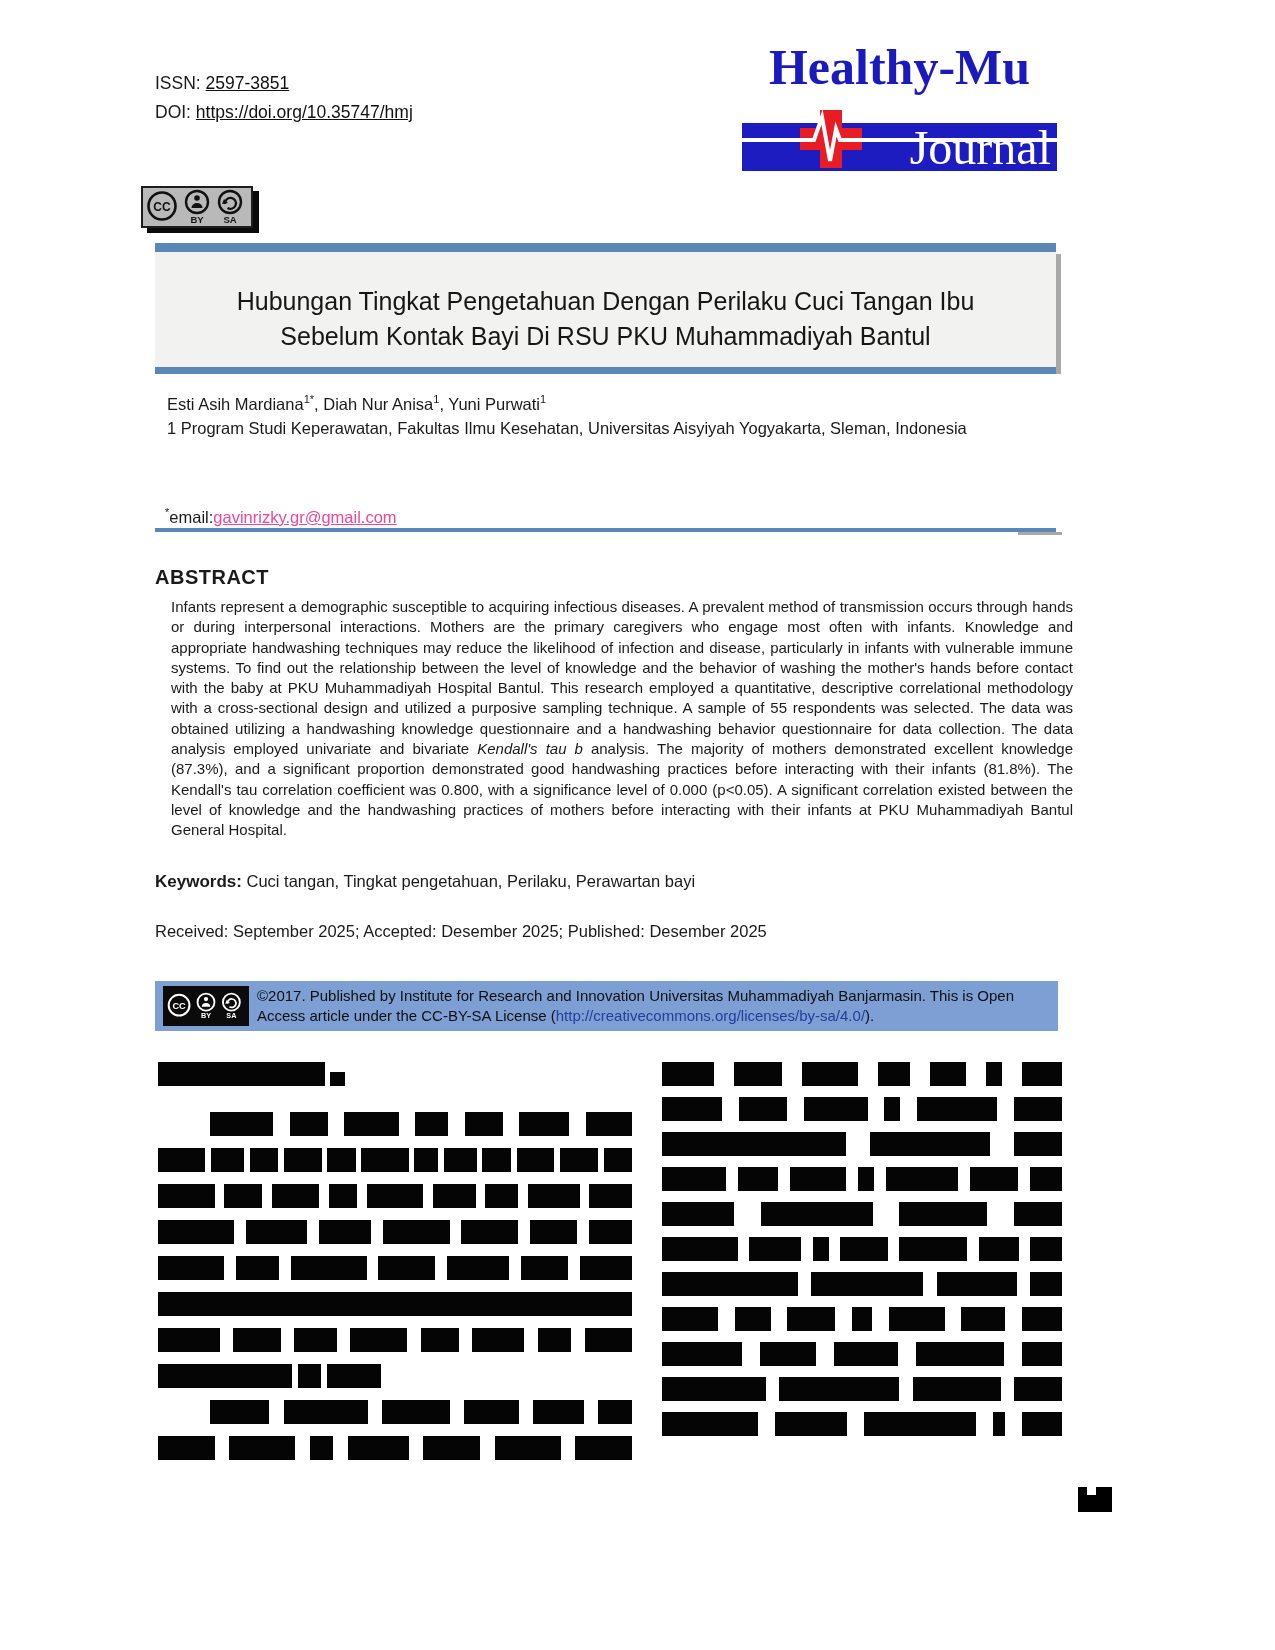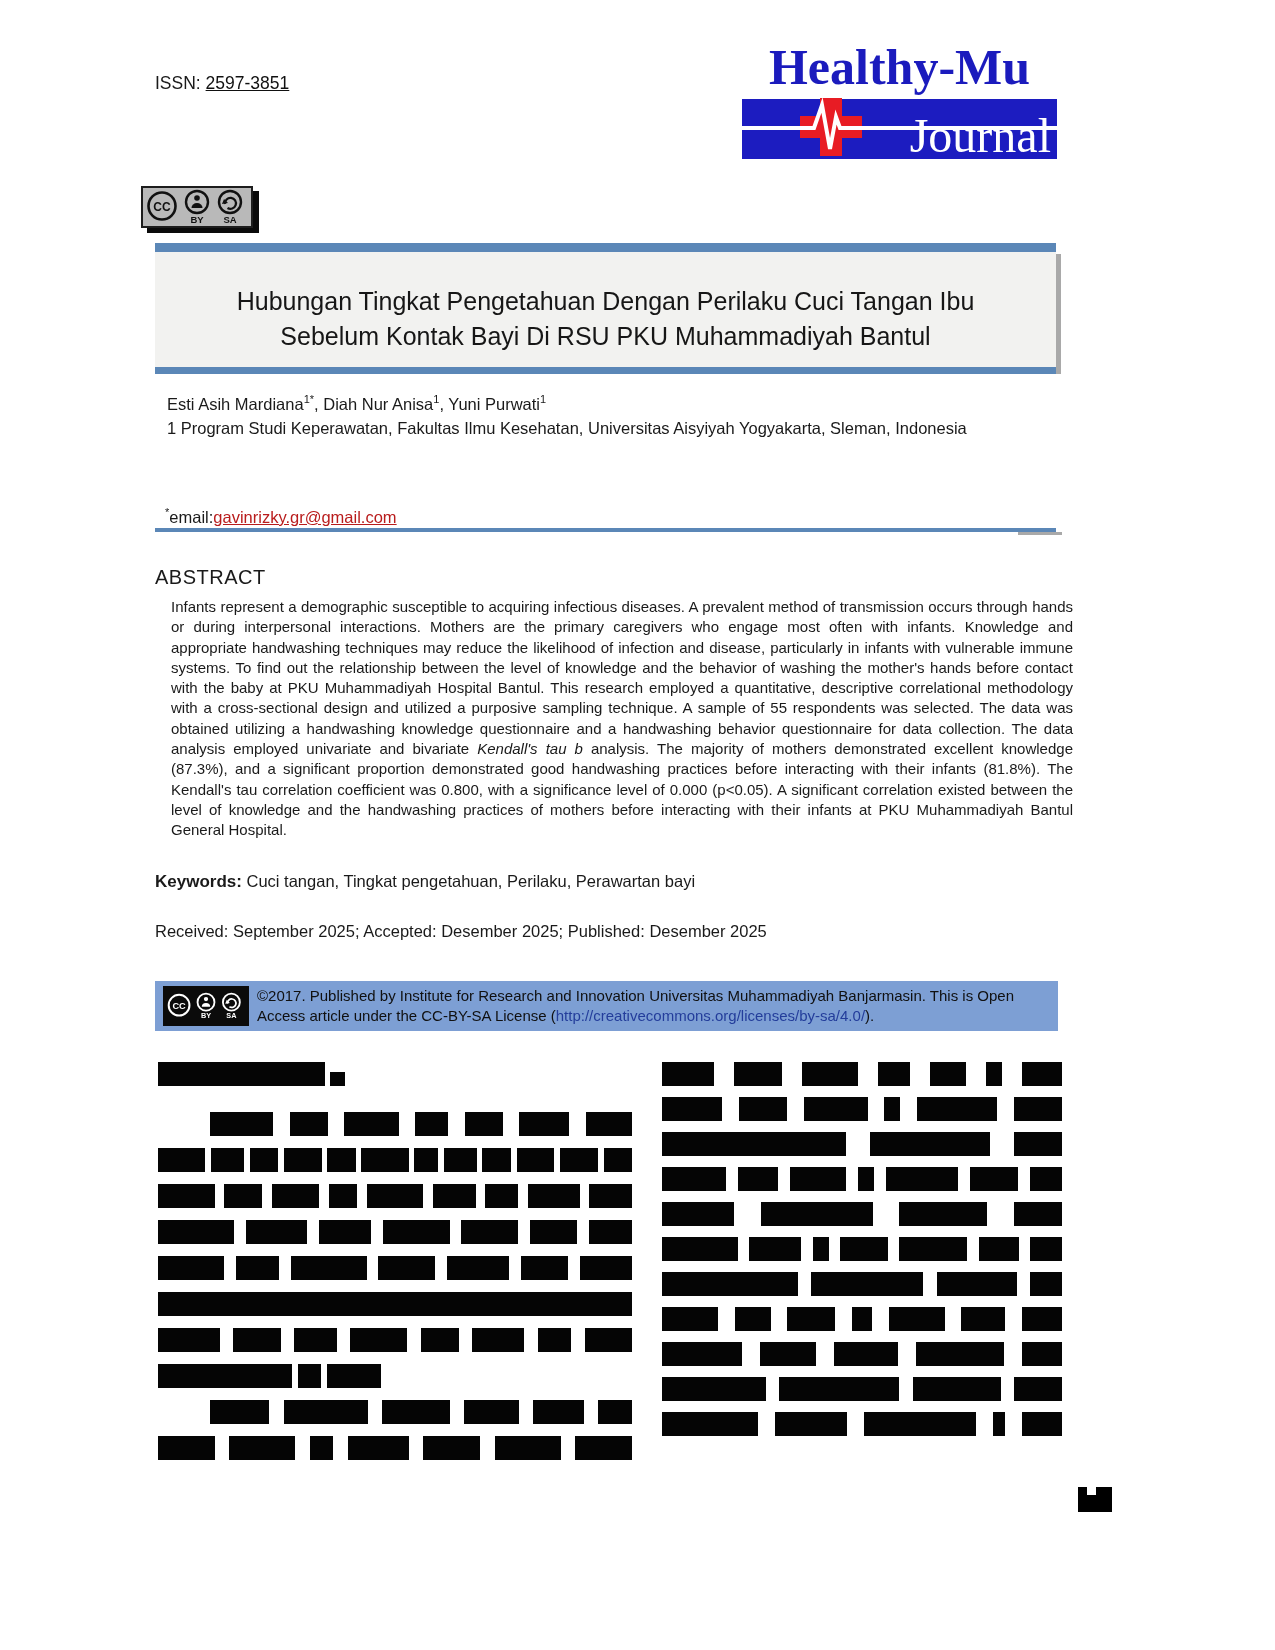--- a/index.html
+++ b/index.html
@@ -7,46 +7,46 @@
         font-family:"Liberation Sans",sans-serif;color:#1a1a1a;}
   a{cursor:pointer;text-decoration:none;color:inherit;}
 
   
   .pub-info{position:absolute;left:155px;top:69px;font-size:17.5px;line-height:29px;white-space:nowrap;}
   .pub-info .val{text-decoration:underline;color:#111;}
 
   .logo{position:absolute;left:742px;top:42px;width:315px;height:133px;}
   .logo-name{position:absolute;top:-4px;left:0;width:100%;text-align:center;
              font-family:"Liberation Serif",serif;font-weight:bold;font-size:50px;color:#1b1bbd;}
-  .logo-bar{position:absolute;left:0;bottom:16px;width:100%;height:60px;background:#1c1cc0;}
+  .logo-bar{position:absolute;left:0;bottom:4px;width:100%;height:48px;background:#1c1cc0;}
   .logo-svg{position:absolute;left:0;bottom:0;width:315px;height:64px;display:block;}
   .logo-journal{position:absolute;right:6px;bottom:-4px;font-family:"Liberation Serif",serif;
                 font-size:48px;color:#ffffff;}
 
   .cc-badge-top{position:absolute;left:141px;top:186px;width:112px;height:42px;background:#b9b9b9;
                 border:2px solid #1d1d1d;box-shadow:6px 5px 0 0 #0a0a0a;box-sizing:border-box;
                 display:flex;align-items:center;justify-content:center;}
 
   
   .title-block{position:absolute;left:155px;top:243px;width:901px;height:131px;background:#f2f2f0;
                border-top:9px solid #5b87b7;border-bottom:7px solid #5b87b7;box-sizing:border-box;
                text-align:center;padding-top:32px;font-size:25px;line-height:35px;color:#161616;}
   .title-block::after{content:"";position:absolute;right:-5px;top:2px;width:5px;height:104%;background:#a9a9a9;}
 
   .authors{position:absolute;left:167px;top:393px;font-size:16.5px;}
   .authors sup,.email-row sup{font-size:11px;}
   .affiliation{position:absolute;left:167px;top:419px;font-size:16.5px;}
 
   .email-row{position:absolute;left:165px;top:506px;font-size:16.5px;}
-  .email-link{color:#b91c1c;text-decoration:underline;}
+  .email-link{color:#ec4899;text-decoration:underline;}
   .divider{position:absolute;left:155px;top:528px;width:901px;height:4px;background:#5b87b7;}
   .divider::after{content:"";position:absolute;right:-6px;top:4px;width:44px;height:3px;background:#a9a9a9;}
 
   
-  .abstract-heading{position:absolute;left:155px;top:549px;font-size:20px;font-weight:normal;letter-spacing:.5px;}
+  .abstract-heading{position:absolute;left:155px;top:549px;font-size:20px;font-weight:bold;letter-spacing:.5px;}
   .abstract-body{position:absolute;left:155px;top:581px;width:902px;margin:16px;
                  font-size:15px;line-height:20.3px;text-align:justify;}
   .italic{font-style:italic;}
   .keywords{position:absolute;left:155px;top:872px;margin:0;font-size:16.5px;}
   .keywords .kw-label{font-weight:bold;font-size:17px;}
   .dates{position:absolute;left:155px;top:922px;margin:0;font-size:16.5px;}
 
   
   .license-bar{position:absolute;left:155px;top:981px;width:903px;height:50px;background:#7d9fd4;
                box-sizing:border-box;padding:5px 10px 5px 102px;font-size:15px;line-height:20px;color:#101010;}
@@ -66,20 +66,24 @@
 </style>
 </head>
 <body>
 
 <div class="page">
 
   <div class="pub-info">
     <div>
       <span>ISSN:</span>
       <a class="val">2597-3851</a>
+    </div>
+    <div>
+      <span>DOI:</span>
+      <a class="val">https://doi.org/10.35747/hmj</a>
     </div>
   </div>
 
   <div class="logo">
     <div class="logo-name">Healthy-Mu</div>
     <div class="logo-bar">
       <svg class="logo-svg" viewBox="0 0 315 64">
         <rect x="78" y="3" width="22" height="58" fill="#e81c24"></rect>
         <rect x="58" y="21" width="62" height="22" fill="#e81c24"></rect>
         <polyline points="0,33 72,33 80,10 88,54 94,22 98,33 315,33" fill="none" stroke="#ffffff" stroke-width="4"></polyline>

